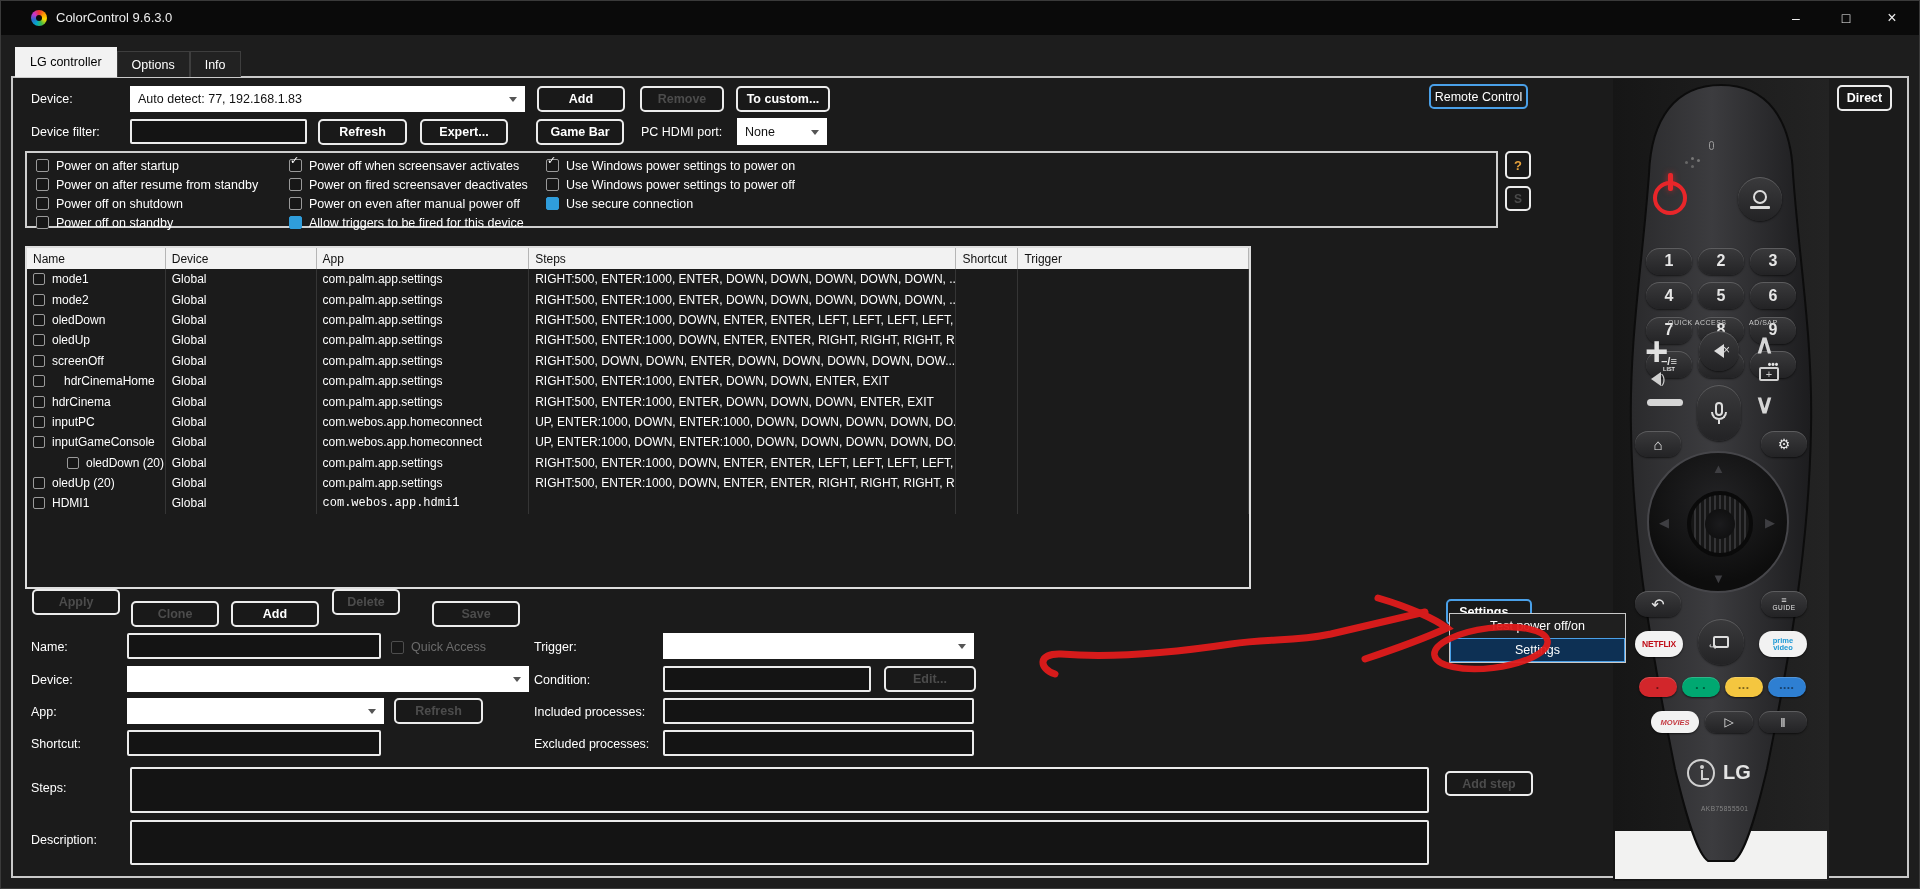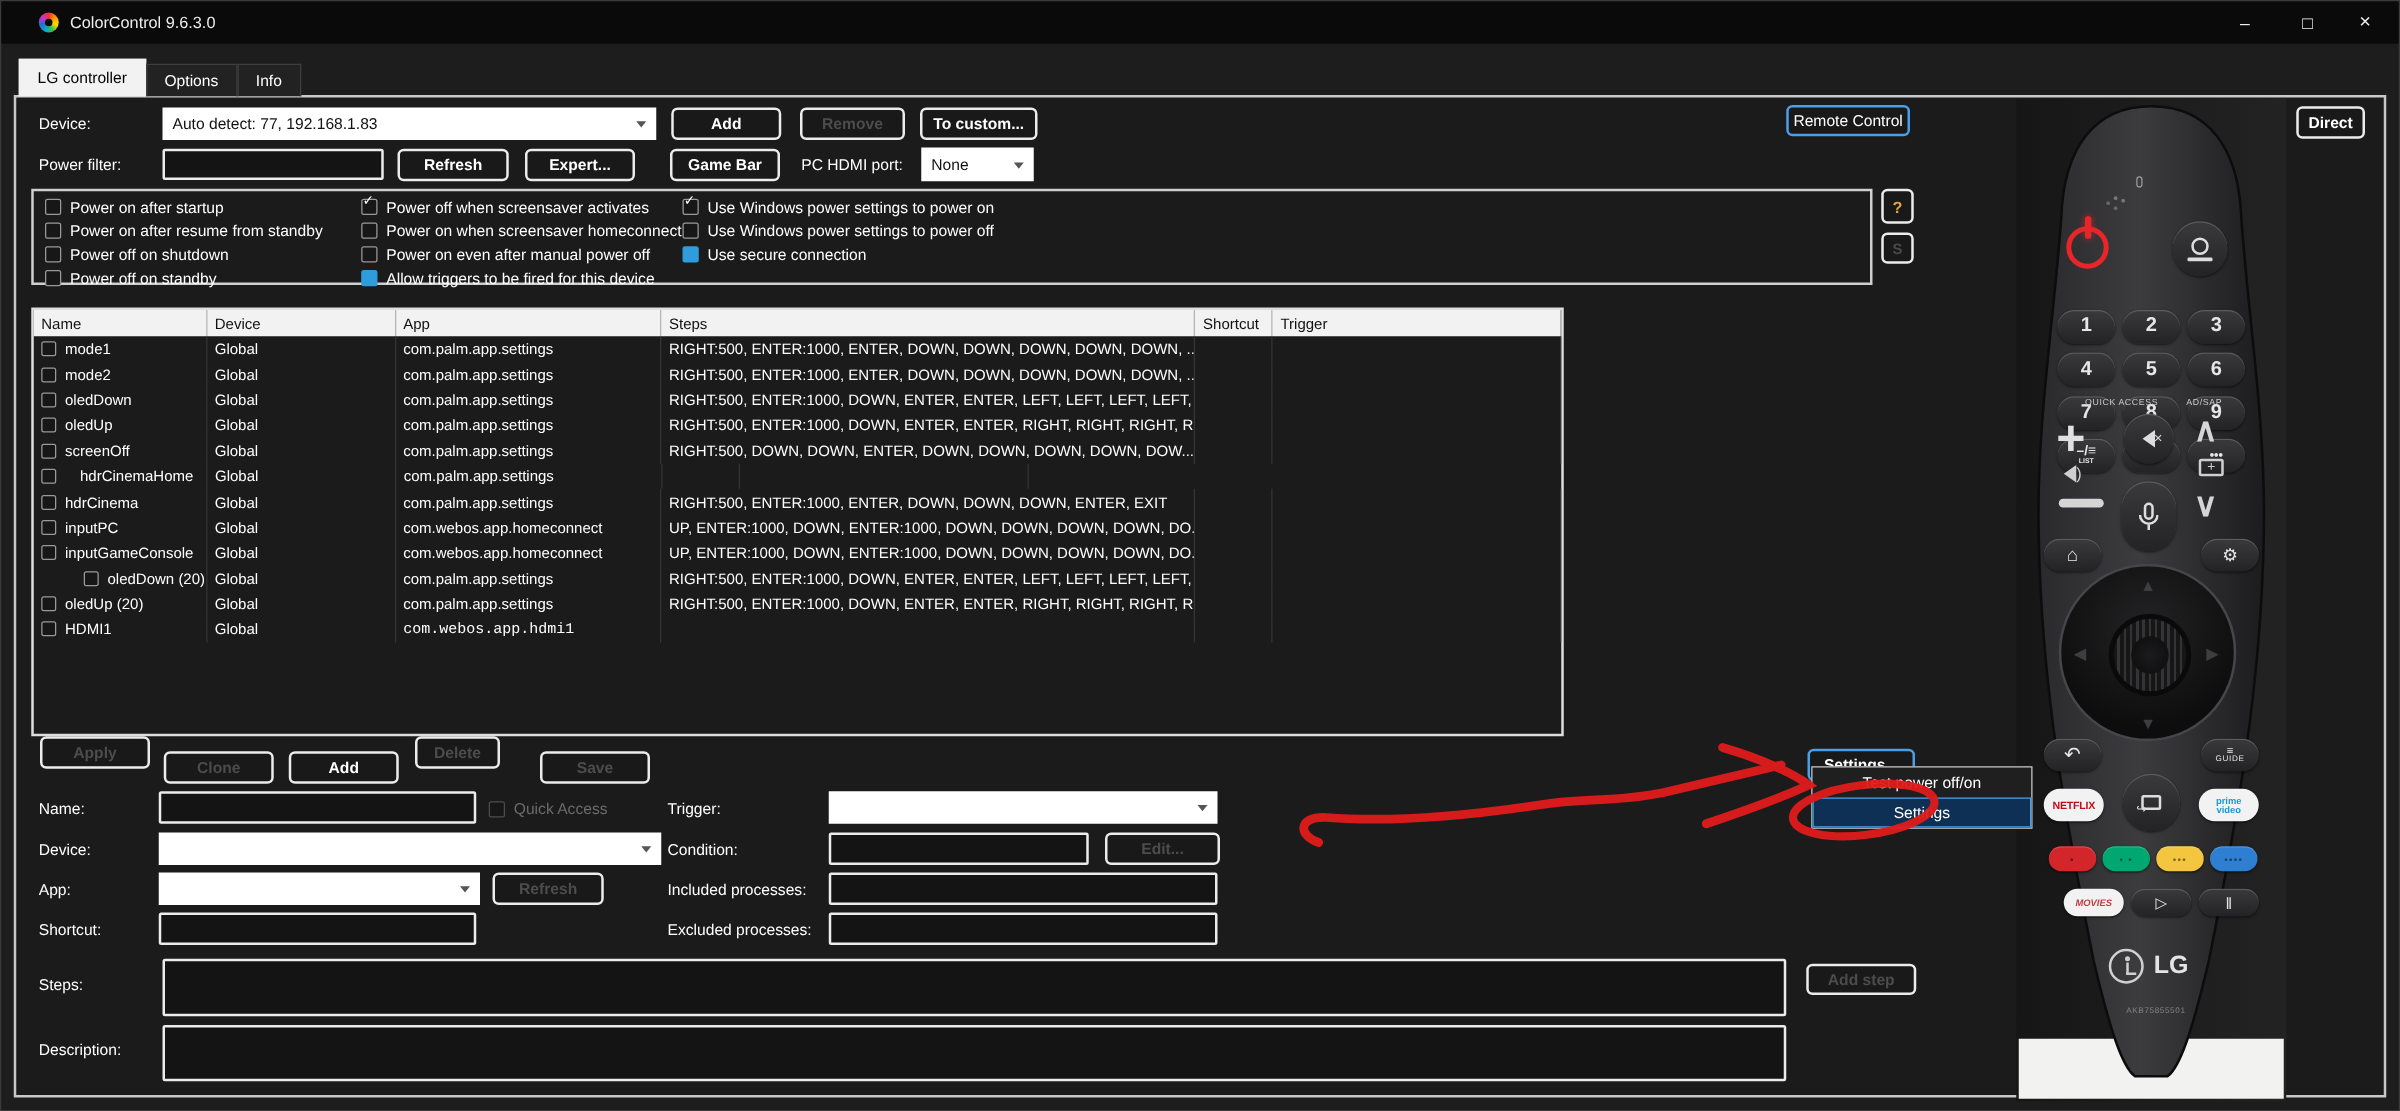--- a/index.html
+++ b/index.html
@@ -87,21 +87,21 @@
   <div class="select" style="left:129px;top:85px;width:395px;height:26px;">
     <span>Auto detect: 77, 192.168.1.83</span>
       <span class="chev"></span>
   </div>
   <div class="btn" style="left:536px;top:85px;width:88px;height:26px;">Add</div>
   <div class="btn disabled" style="left:639px;top:85px;width:84px;height:26px;">Remove</div>
   <div class="btn" style="left:735px;top:85px;width:94px;height:26px;">To custom...</div>
   <div class="btn accent" style="left:1428px;top:83px;width:99px;height:25px;">Remote Control</div>
   <div class="btn" style="left:1836px;top:84px;width:55px;height:26px;font-weight:600;">Direct</div>
 
-  <div class="lbl" style="left:30px;top:124px;">Power filter:</div>
+  <div class="lbl" style="left:30px;top:124px;">Device filter:</div>
   <div class="input" style="left:129px;top:118px;width:177px;height:25px;" title=""></div>
   <div class="btn" style="left:317px;top:118px;width:89px;height:26px;">Refresh</div>
   <div class="btn" style="left:419px;top:118px;width:88px;height:26px;">Expert...</div>
   <div class="btn" style="left:535px;top:118px;width:88px;height:26px;">Game Bar</div>
   <div class="lbl" style="left:640px;top:124px;">PC HDMI port:</div>
   <div class="select" style="left:736px;top:117px;width:90px;height:27px;">
     <span>None</span>
       <span class="chev"></span>
   </div>
 
@@ -124,21 +124,21 @@
           <div>Power off on standby</div>
         </div>
       </div>
     <div class="pcol" id="pcol1" style="left:262px;">
         <div class="popt">
           <div class="cb" style="position: static;"></div>
           <div>Power off when screensaver activates</div>
         </div>
         <div class="popt">
           <div class="cb" style="position: static;"></div>
-          <div>Power on when screensaver homeconnect</div>
+          <div>Power on fired screensaver deactivates</div>
         </div>
         <div class="popt">
           <div class="cb" style="position: static;"></div>
           <div>Power on even after manual power off</div>
         </div>
         <div class="popt">
           <div class="cb checked" style="position: static;"></div>
           <div>Allow triggers to be fired for this device</div>
         </div>
       </div>
@@ -278,20 +278,23 @@
         <div class="trow">
           <div class="td" style="width: 139px; gap: 12px;">
             <div class="cb" style="position: static;"></div>
             <span>hdrCinemaHome</span>
           </div>
           <div class="td" style="width: 151px;">
             <span>Global</span>
           </div>
           <div class="td" style="width: 213px;">
             <span>com.palm.app.settings</span>
+          </div>
+          <div class="td" style="width: 428px;">
+            <span>RIGHT:500, ENTER:1000, ENTER, DOWN, DOWN, ENTER, EXIT</span>
           </div>
           <div class="td" style="width: 62px;">
             <span></span>
           </div>
           <div class="td" style="width: 231px;">
             <span></span>
           </div>
         </div>
         <div class="trow">
           <div class="td" style="width: 139px;">

